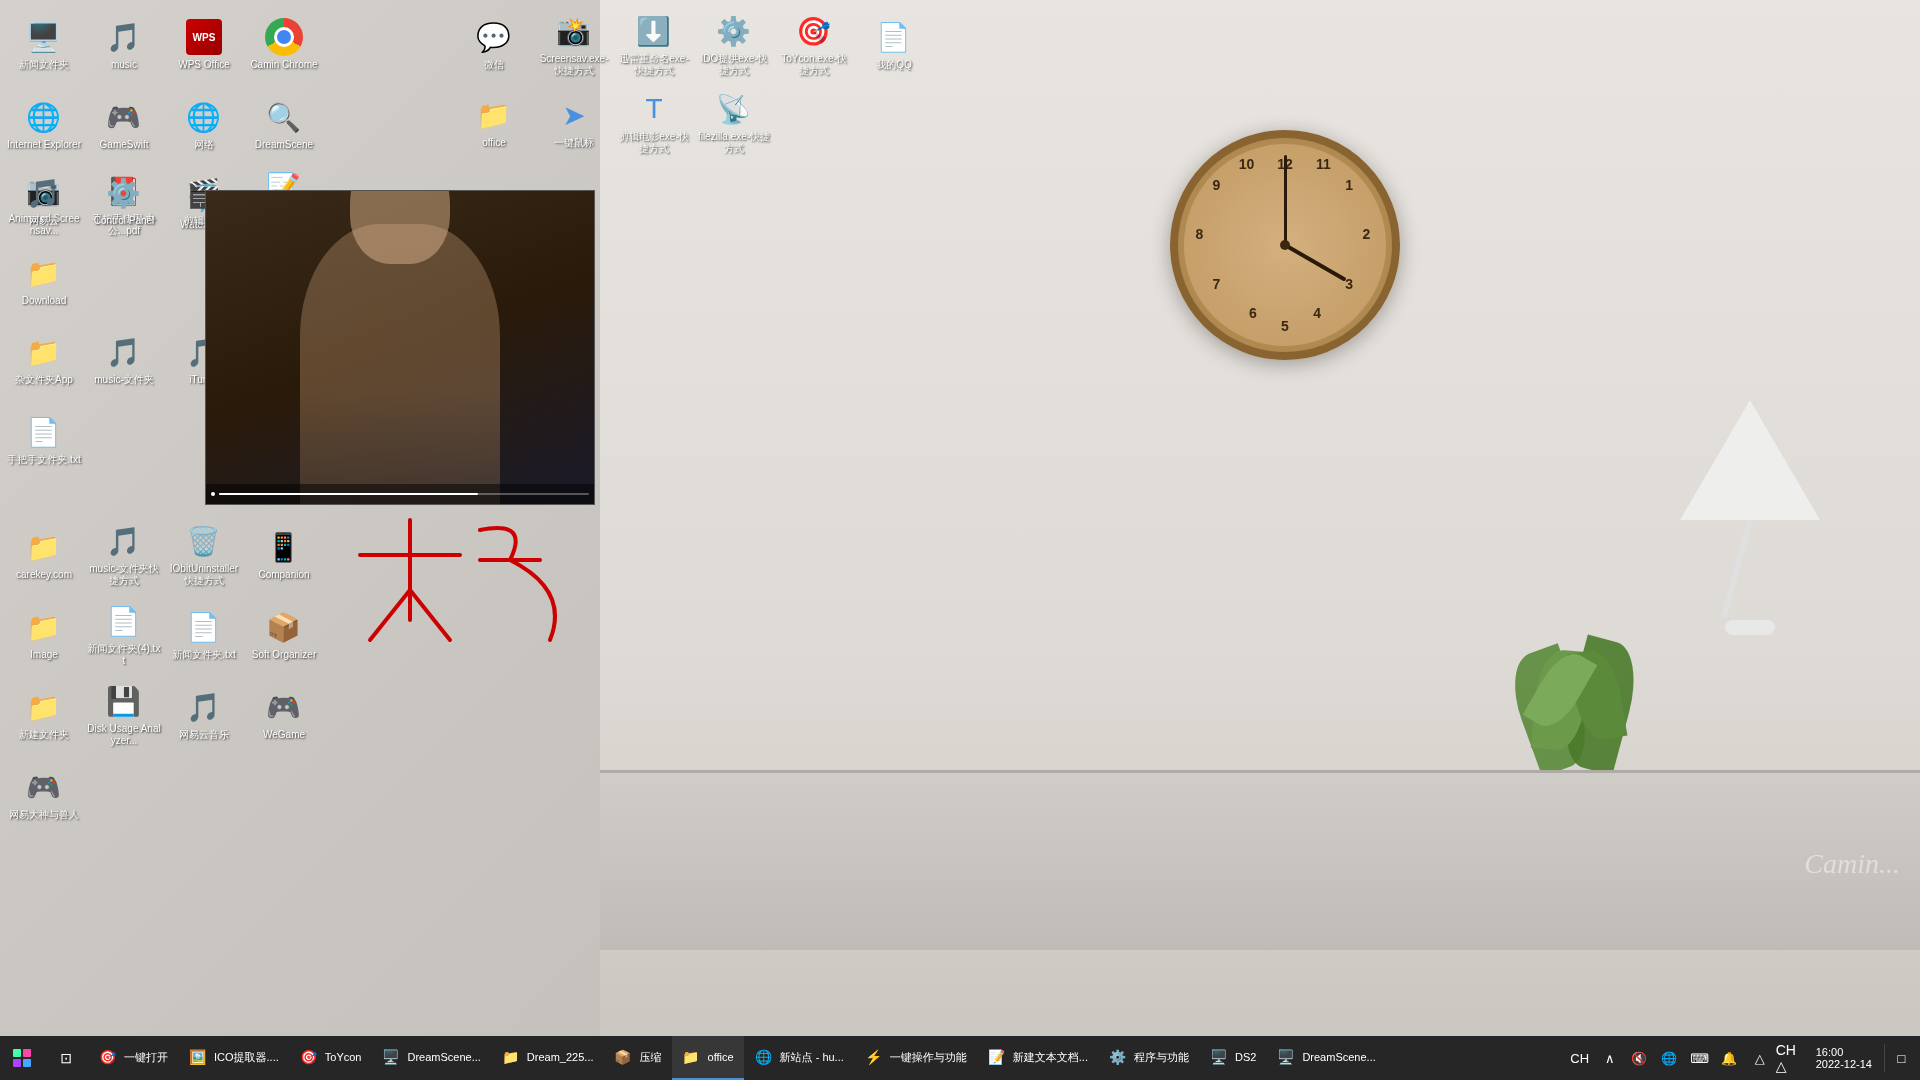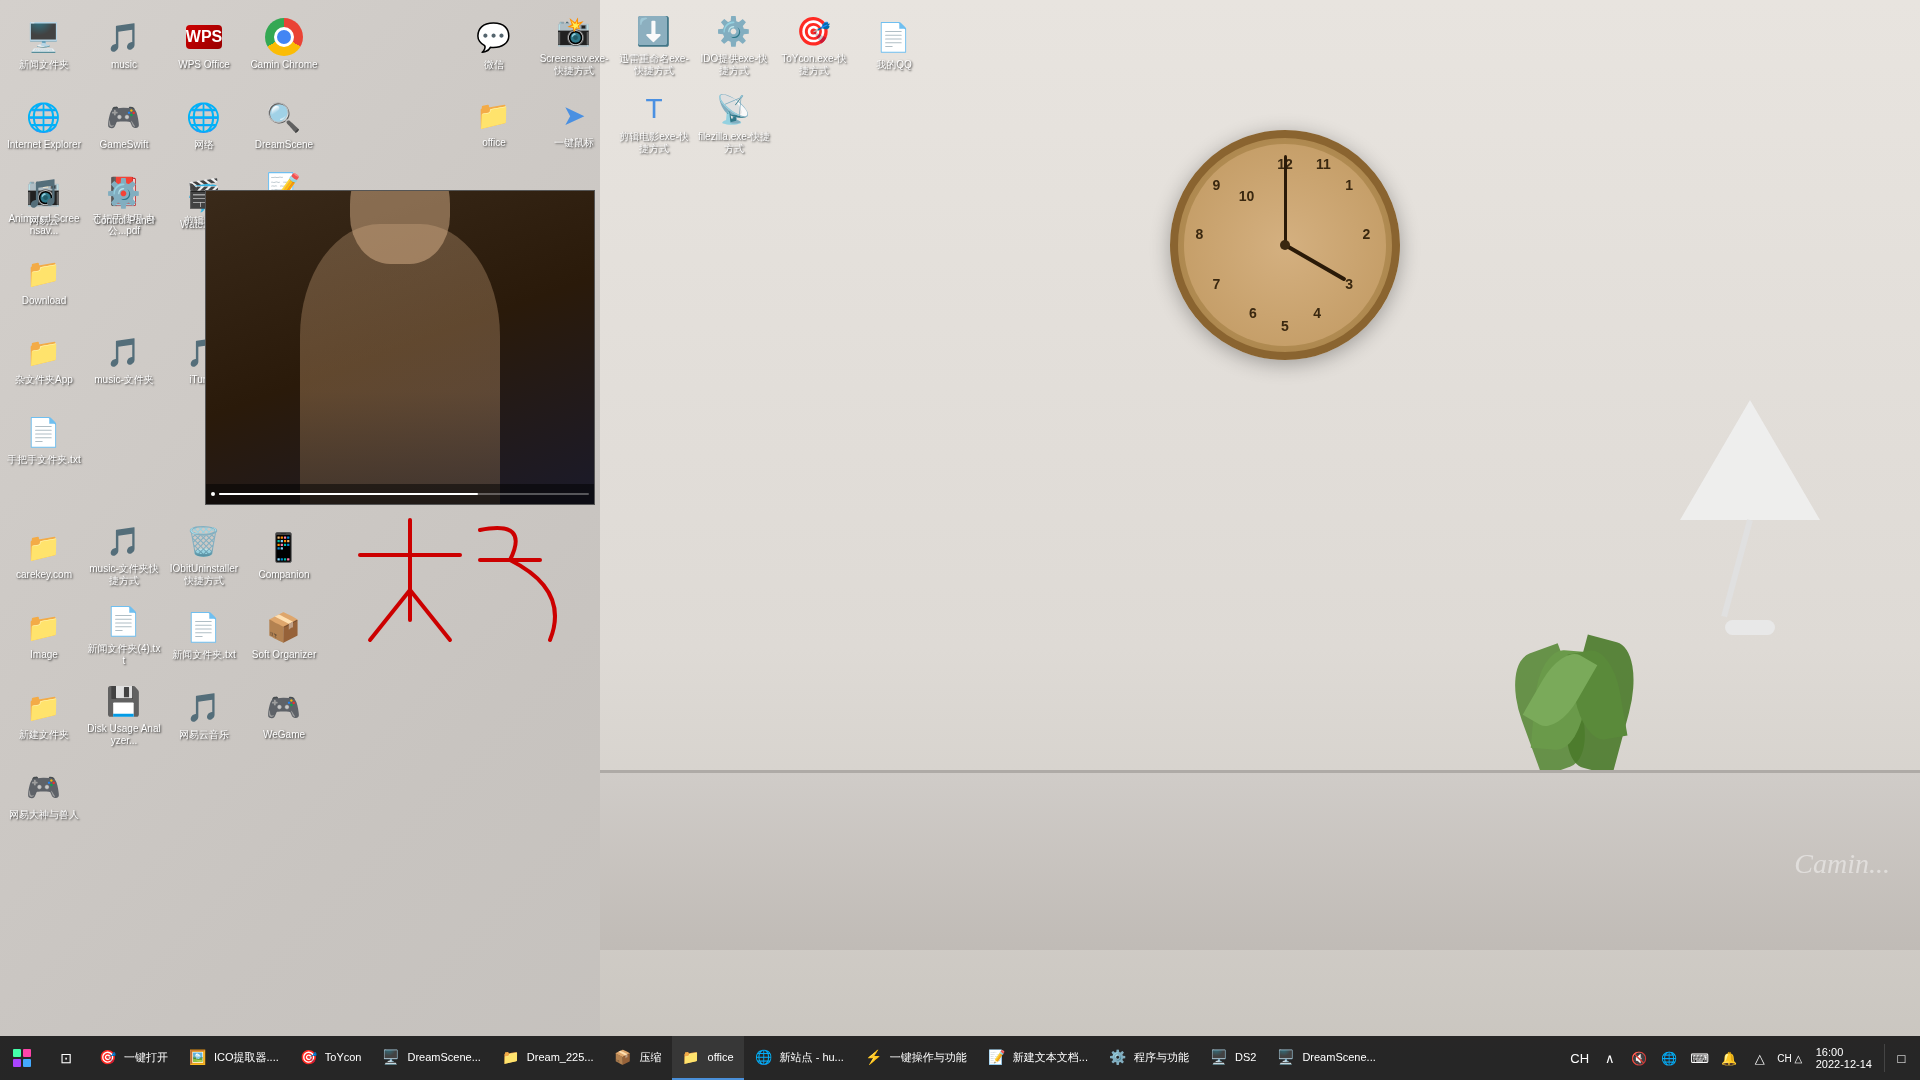--- a/index.html
+++ b/index.html
@@ -279,21 +279,21 @@
       <span class="clock-number" style="top:12%;left:50%;">12</span>
       <span class="clock-number" style="top:22%;left:80%;">1</span>
       <span class="clock-number" style="top:45%;left:88%;">2</span>
       <span class="clock-number" style="top:68%;left:80%;">3</span>
       <span class="clock-number" style="top:82%;left:65%;">4</span>
       <span class="clock-number" style="top:88%;left:50%;">5</span>
       <span class="clock-number" style="top:82%;left:35%;">6</span>
       <span class="clock-number" style="top:68%;left:18%;">7</span>
       <span class="clock-number" style="top:45%;left:10%;">8</span>
       <span class="clock-number" style="top:22%;left:18%;">9</span>
-      <span class="clock-number" style="top:12%;left:32%;margin-top:32px;">10</span>
+      <span class="clock-number" style="top:12%;left:32%;">10</span>
       <span class="clock-number" style="top:12%;left:68%;">11</span>
 
       <div class="clock-hand hour-hand" style="transform: rotate(120deg);"></div>
 
       <div class="clock-hand minute-hand" style="transform: rotate(0deg);"></div>
       <div class="clock-center"></div>
     </div>
   </div>
 
   <div style="position:absolute;top:400px;right:60px;width:220px;height:450px;">
@@ -310,21 +310,21 @@
       <div style="position:absolute;bottom:80px;left:25px;width:50px;height:100px;background:#6a9a4a;border-radius:50% 0 50% 0;transform:rotate(5deg);"></div>
       <div style="position:absolute;bottom:90px;right:20px;width:45px;height:90px;background:#5a8a3a;border-radius:0 50% 0 50%;transform:rotate(-10deg);"></div>
       <div style="position:absolute;bottom:100px;left:30px;width:40px;height:80px;background:#7aaa5a;border-radius:50% 0 50% 0;transform:rotate(30deg);"></div>
     </div>
 
     <div style="width:100px;height:70px;background:linear-gradient(180deg,#f5f5f5,#e0e0e0);border-radius:10px 10px 20px 20px;border:2px solid #d0d0d0;margin:0 auto;"></div>
   </div>
 
   <div style="position:absolute;bottom:130px;left:0;right:0;height:180px;background:linear-gradient(180deg,#d0ccc8,#c0bbb6);border-top:3px solid #aeaaa6;"></div>
 
-  <div style="position:absolute;bottom:200px;right:30px;font-size:28px;color:rgba(255,255,255,0.45);font-style:italic;font-family:serif;">Camin...</div>
+  <div style="position:absolute;bottom:200px;right:20px;font-size:28px;color:rgba(255,255,255,0.45);font-style:italic;font-family:serif;">Camin...</div>
 </div>
 
 <div class="video-overlay">
   <div style="position:absolute;inset:0;background:linear-gradient(160deg,#3a2a1a 0%,#2a1a0a 50%,#1a1a2a 100%);z-index:1;"></div>
 
   <div style="position:absolute;bottom:0;left:50%;transform:translateX(-50%);width:200px;height:280px;background:linear-gradient(180deg,rgba(220,180,140,0.3) 0%, rgba(180,140,100,0.4) 60%, rgba(100,80,60,0.5) 100%);border-radius:40% 40% 0 0;z-index:2;"></div>
   <div style="position:absolute;bottom:240px;left:50%;transform:translateX(-50%);width:100px;height:120px;background:rgba(220,180,140,0.5);border-radius:50% 50% 40% 40%;z-index:3;"></div>
 
   <div style="position:absolute;bottom:0;left:0;right:0;height:20px;background:rgba(0,0,0,0.5);z-index:10;display:flex;align-items:center;padding:0 5px;">
     <div style="width:4px;height:4px;background:white;border-radius:50%;margin-right:4px;"></div>
@@ -351,21 +351,21 @@
   <div class="desktop-icon">
     <div class="icon-img">🖥️</div>
     <div class="icon-label">新闻文件夹</div>
   </div>
   <div class="desktop-icon">
     <div class="icon-img">🎵</div>
     <div class="icon-label">music</div>
   </div>
   <div class="desktop-icon">
     <div class="icon-img" style="font-size:24px;">
-      <div style="background:linear-gradient(135deg,#c00,#900);border-radius:4px;width:36px;height:24px;display:flex;align-items:center;justify-content:center;color:white;font-weight:bold;font-size:16px;">WPS</div>
+      <div style="background:linear-gradient(135deg,#c00,#900);border-radius:4px;width:36px;height:36px;display:flex;align-items:center;justify-content:center;color:white;font-weight:bold;font-size:10px;">WPS</div>
     </div>
     <div class="icon-label">WPS Office</div>
   </div>
   <div class="desktop-icon">
     <div class="icon-img">
       <div class="chrome-icon"></div>
     </div>
     <div class="icon-label">Camin Chrome</div>
   </div>
 
@@ -622,21 +622,21 @@
 
   <div class="taskbar-right">
     <div class="taskbar-systray">
       <div class="systray-icon">CH</div>
       <div class="systray-icon">∧</div>
       <div class="systray-icon">🔇</div>
       <div class="systray-icon">🌐</div>
       <div class="systray-icon">⌨</div>
       <div class="systray-icon">🔔</div>
       <div class="systray-icon">△</div>
-      <div class="systray-icon" style="font-size:10px;">CH △</div>
+      <div class="systray-icon" style="font-size:14px;">CH △</div>
     </div>
     <div class="taskbar-clock">
       <span>16:00</span>
       <span>2022-12-14</span>
     </div>
     <div class="systray-icon" style="border-left:1px solid #444;padding-left:6px;">□</div>
   </div>
 </div>
 
 </body></html>

